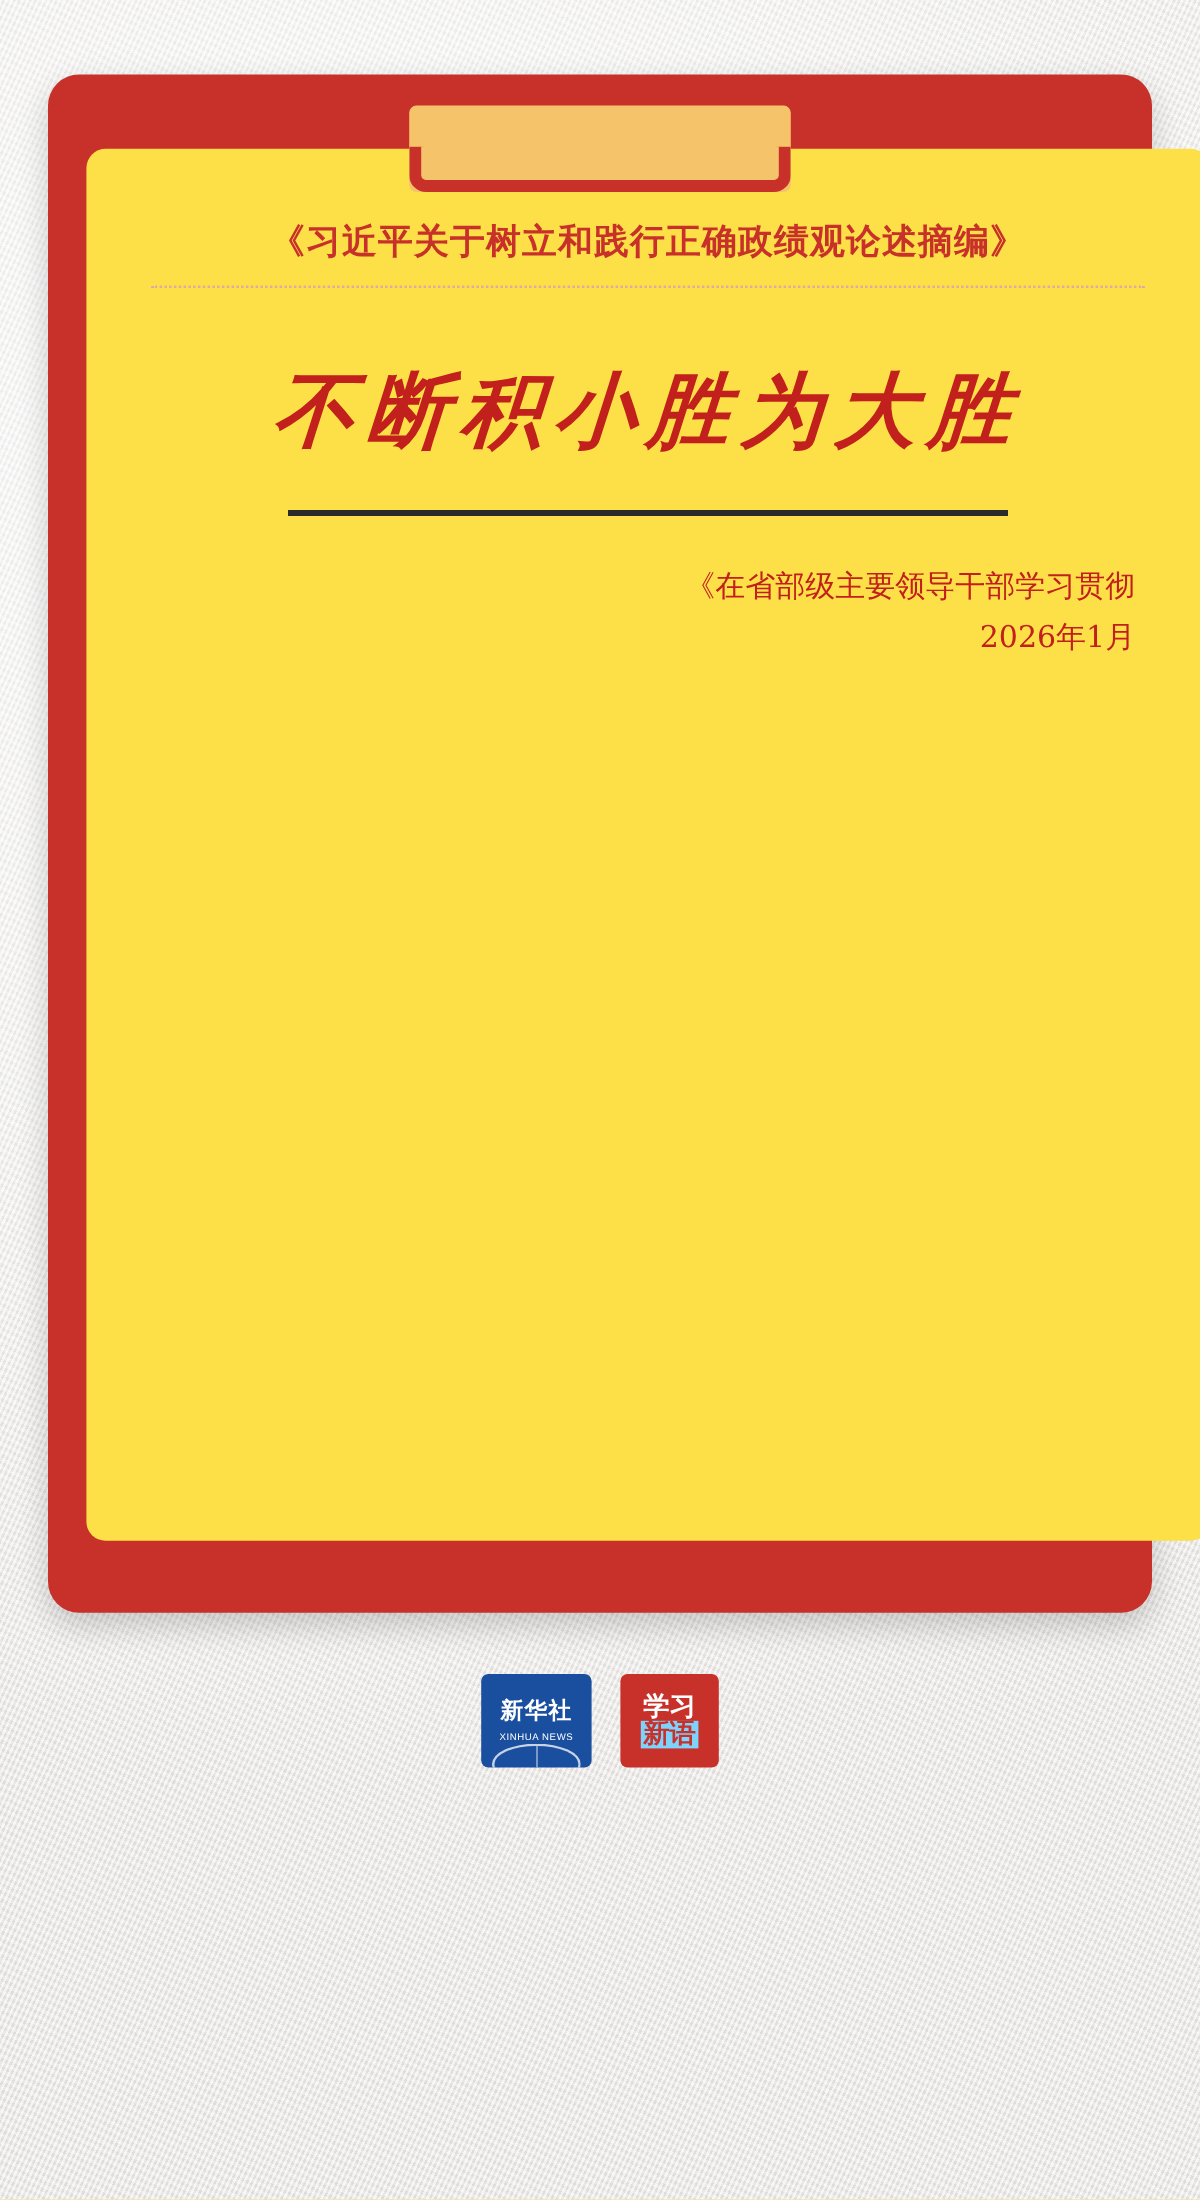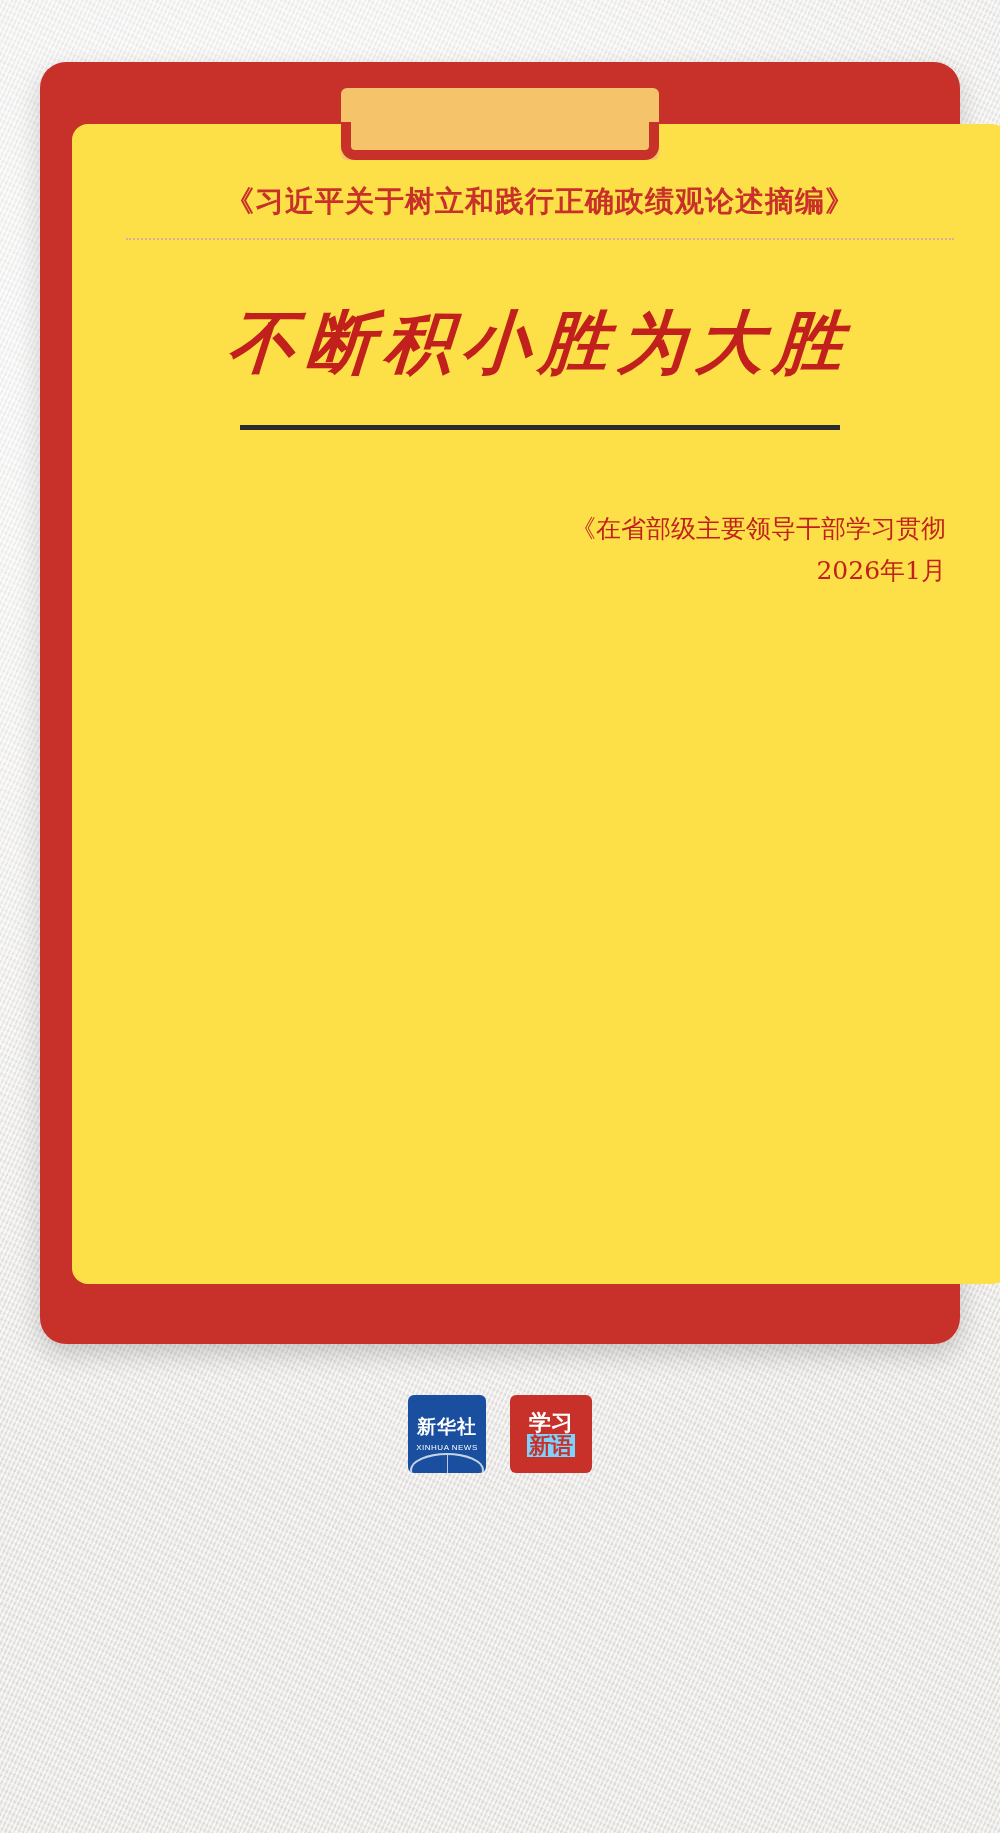--- a/index.html
+++ b/index.html
@@ -127,21 +127,21 @@
     background-image: repeating-linear-gradient(
         to bottom,
         rgba(0,0,0,0) 0px,
         rgba(0,0,0,0) 72px,
         #e7b3ad 72px,
         #e7b3ad 74px);
     background-position: 0 0;
   }
 
   .attribution {
-    margin-top: 78px;
+    margin-top: 38px;
     text-align: right;
     color: #c2201c;
     font-size: 25px;
     line-height: 42px;
     font-family: "DejaVu Serif", "Liberation Serif", serif;
     padding-right: 8px;
   }
   .attribution div {
     white-space: nowrap;
   }
@@ -152,21 +152,21 @@
     left: 0;
     right: 0;
     top: 1395px;
     display: flex;
     justify-content: center;
     align-items: center;
     gap: 24px;
     z-index: 2;
   }
   .logo-xinhua {
-    width: 78px;
+    width: 92px;
     height: 78px;
     background: #1a4fa0;
     border-radius: 6px;
     display: flex;
     flex-direction: column;
     align-items: center;
     justify-content: center;
     color: #fff;
     position: relative;
     overflow: hidden;

